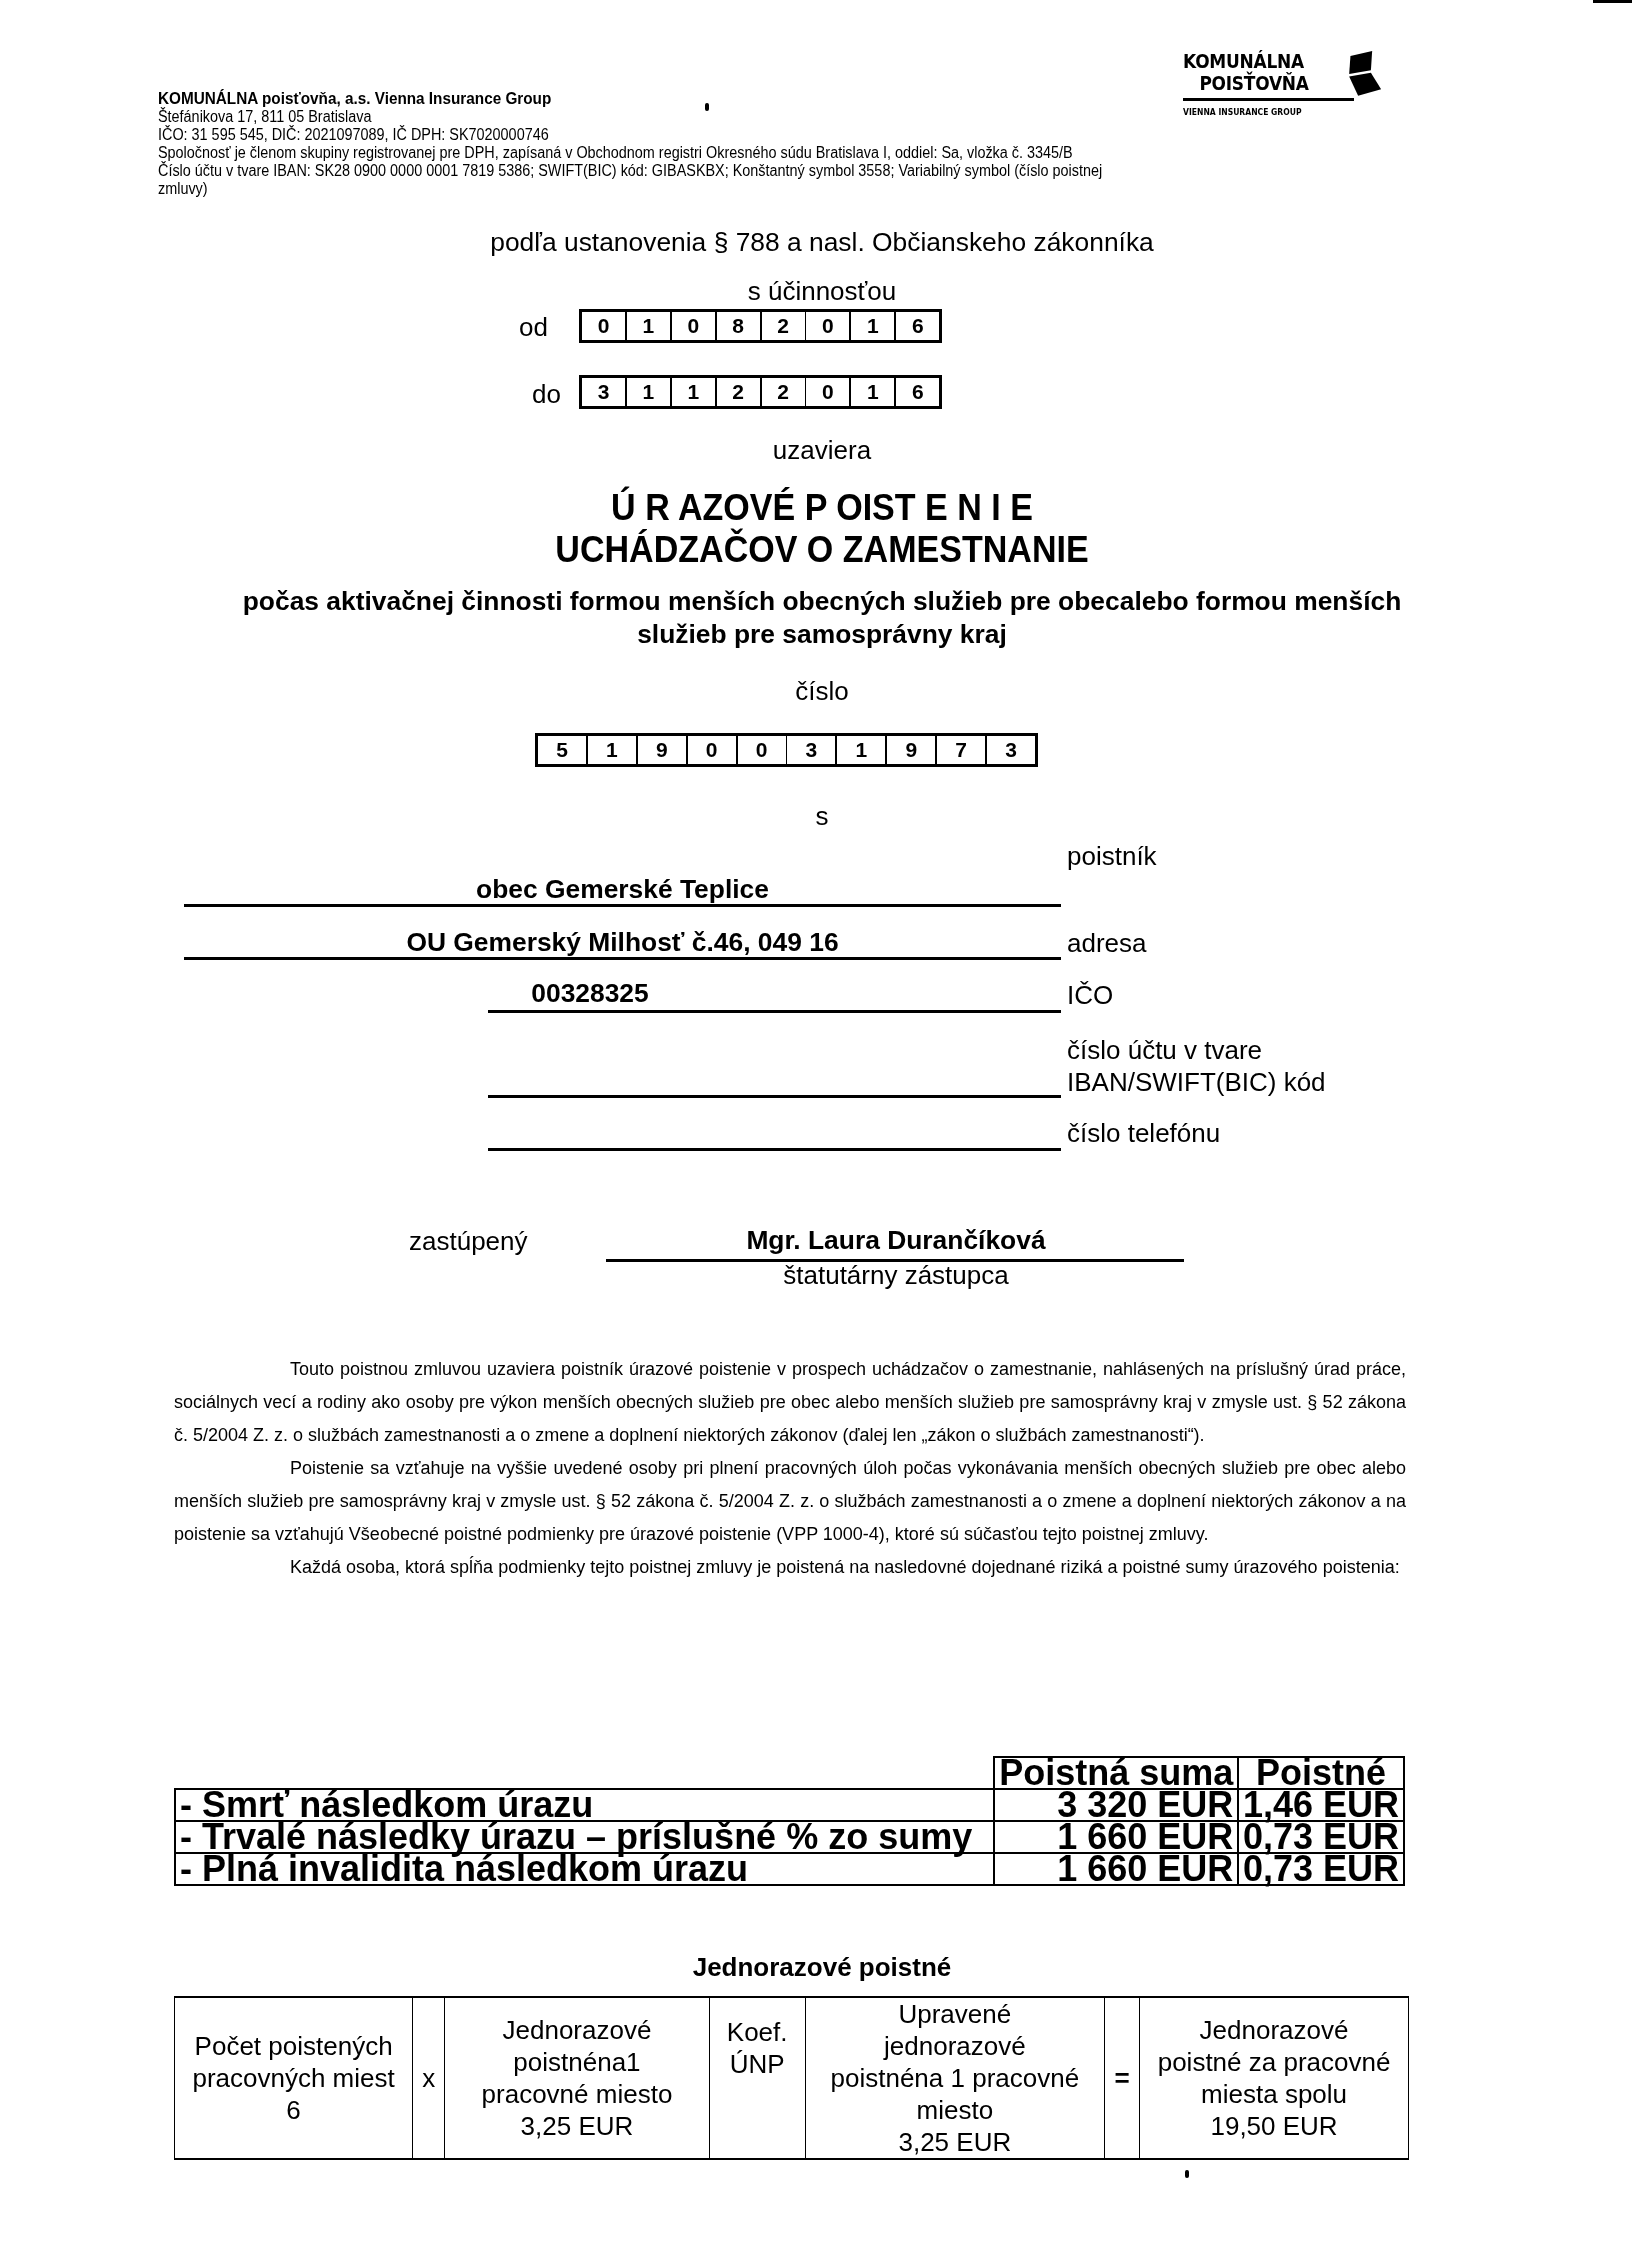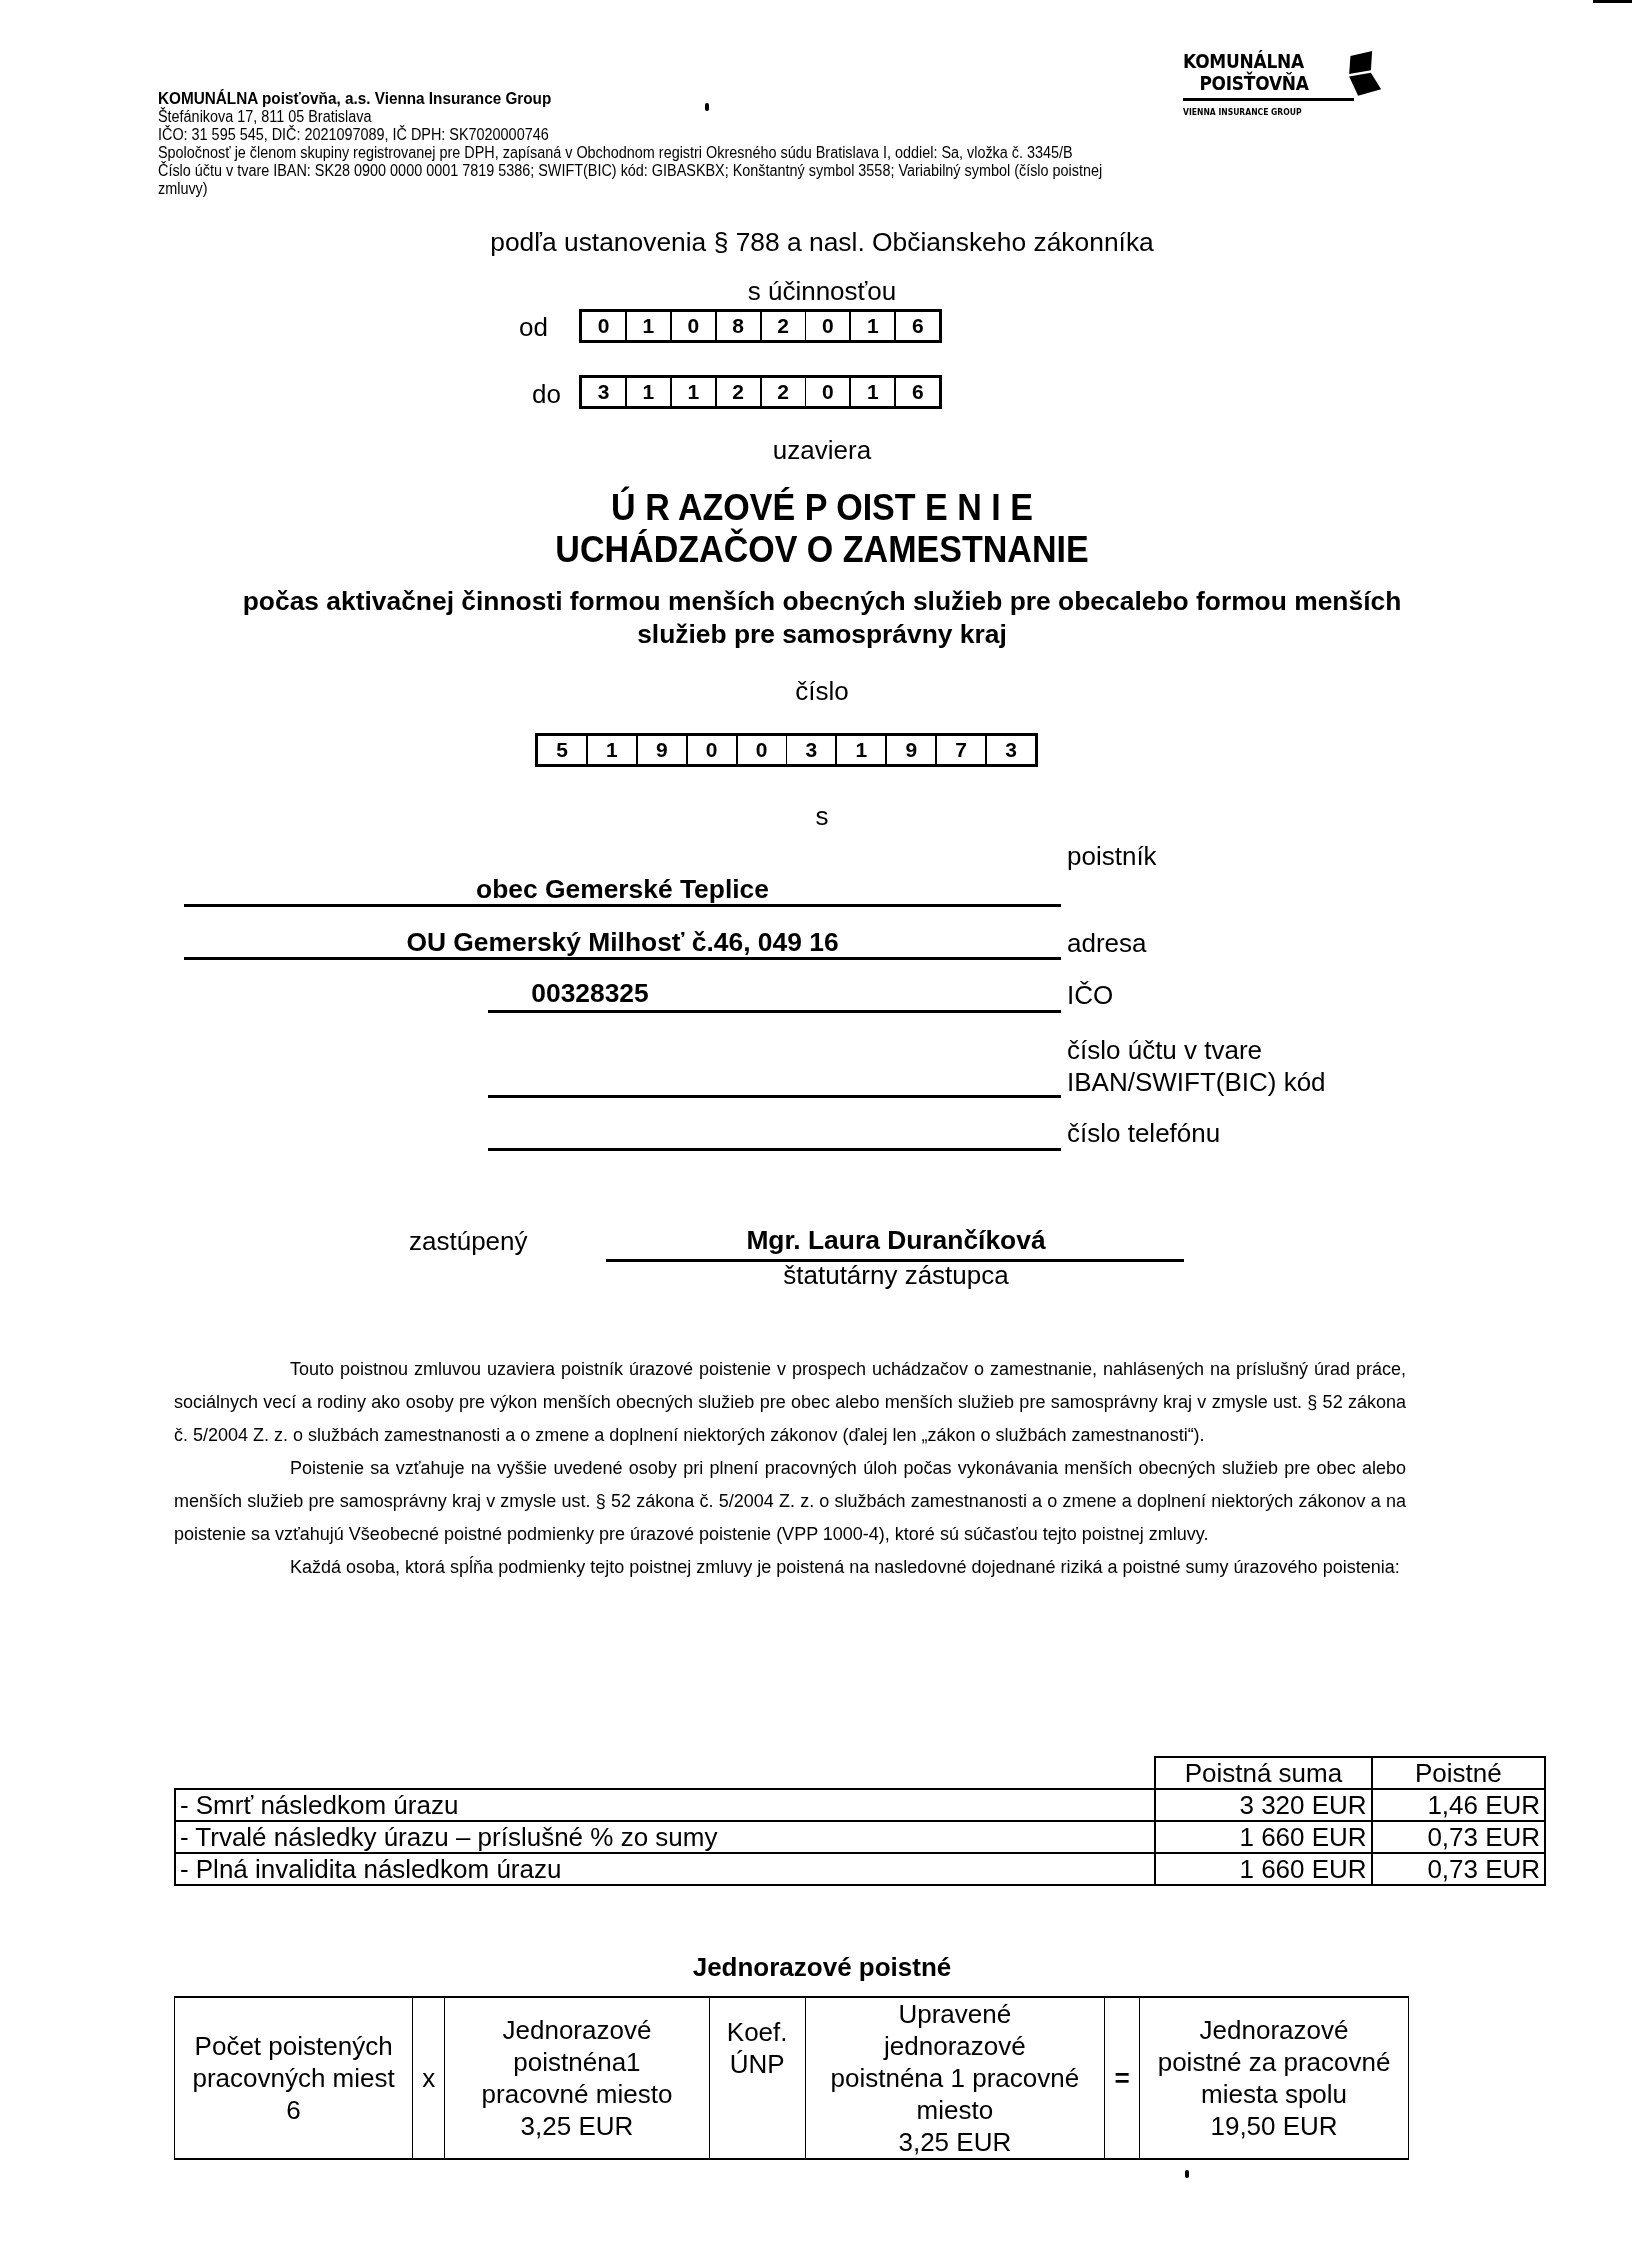--- a/index.html
+++ b/index.html
@@ -38,21 +38,21 @@
   .field-value { font-weight: bold; font-size: 26.4px; text-align: center; }
   .field-line { height: 2.6px; background: #000; }
   .field-label { font-size: 26px; line-height: 32px; white-space: nowrap; }
 
   
   .para { left: 174px; width: 1232px; font-size: 18px; line-height: 33px; text-align: justify; }
   .para p { margin: 0; text-indent: 116px; }
 
   
   table { border-collapse: collapse; }
-  .t1 { position: absolute; left: 174px; top: 1756px; width: 1372px; font-size: 26px; }
+  .t1 { position: absolute; left: 174px; top: 1756px; width: 1231px; font-size: 36px; font-weight: bold; }
   .t1 td { border: 2.6px solid #000; height: 30px; padding: 0 3.9px; line-height: 30px; white-space: nowrap; }
   .t1 .blank { border: none; }
   .t1 .num { text-align: right; }
   .t1 .hdrc { text-align: center; }
   .t1 .c1 { width: 883px; }
   .t1 .c2 { width: 187px; }
   .t1 .c3 { width: 148px; }
 
   .t2 { position: absolute; left: 174px; top: 1996px; width: 1235px; height: 161px; font-size: 26px; text-align: center; }
   .t2 td { border: 2.6px solid #000; border-width: 2.6px 1.9px; vertical-align: middle; line-height: 32px; padding: 0 2.6px; }

